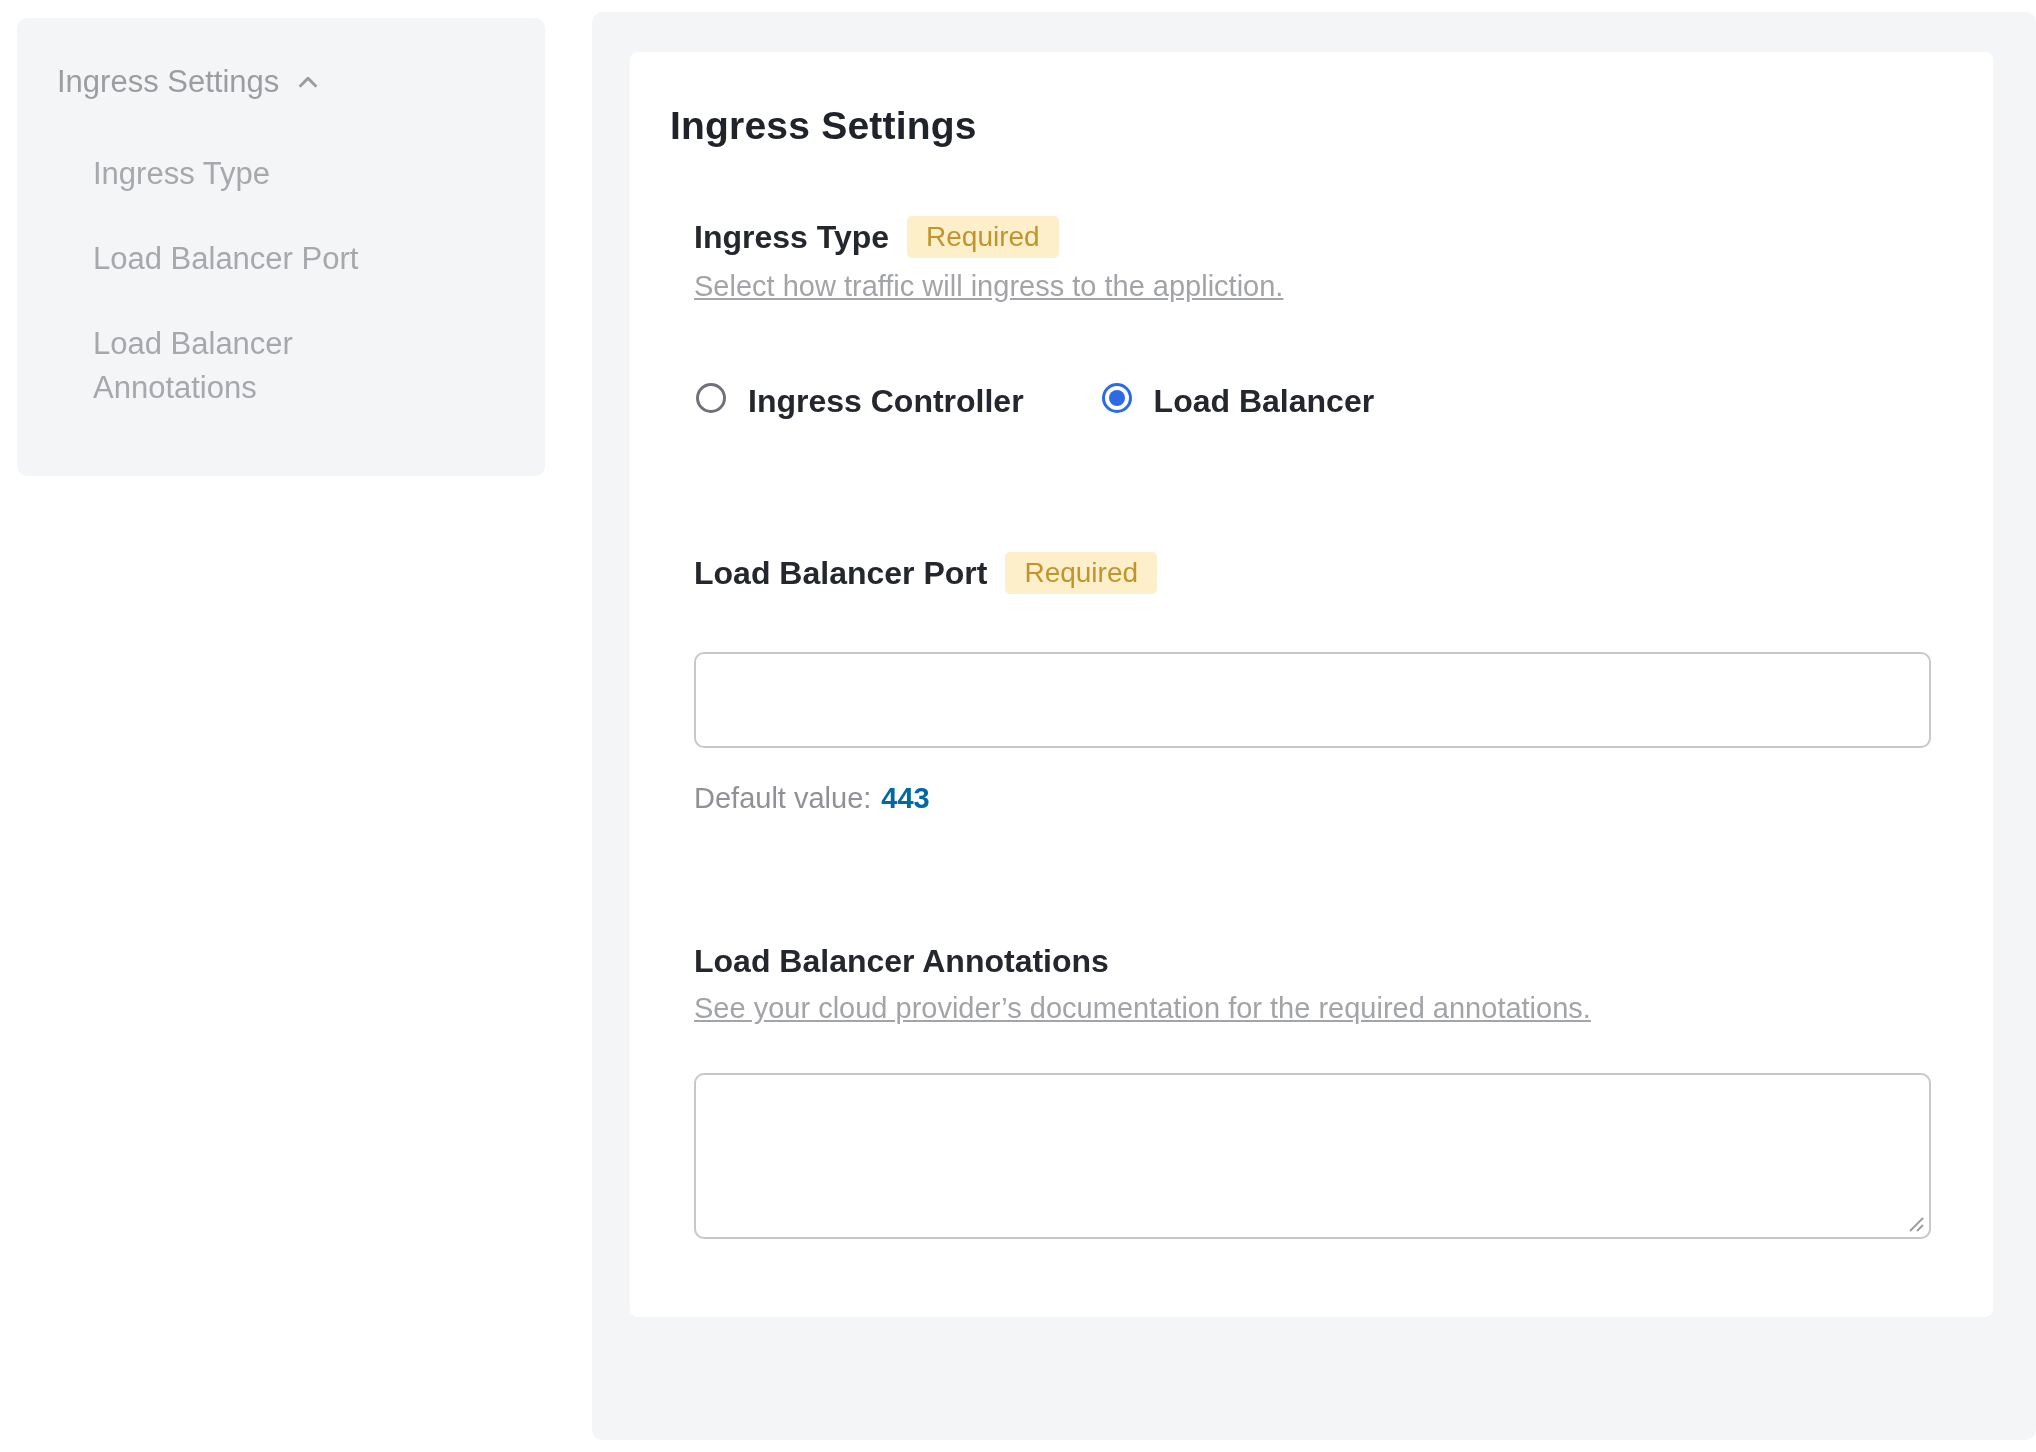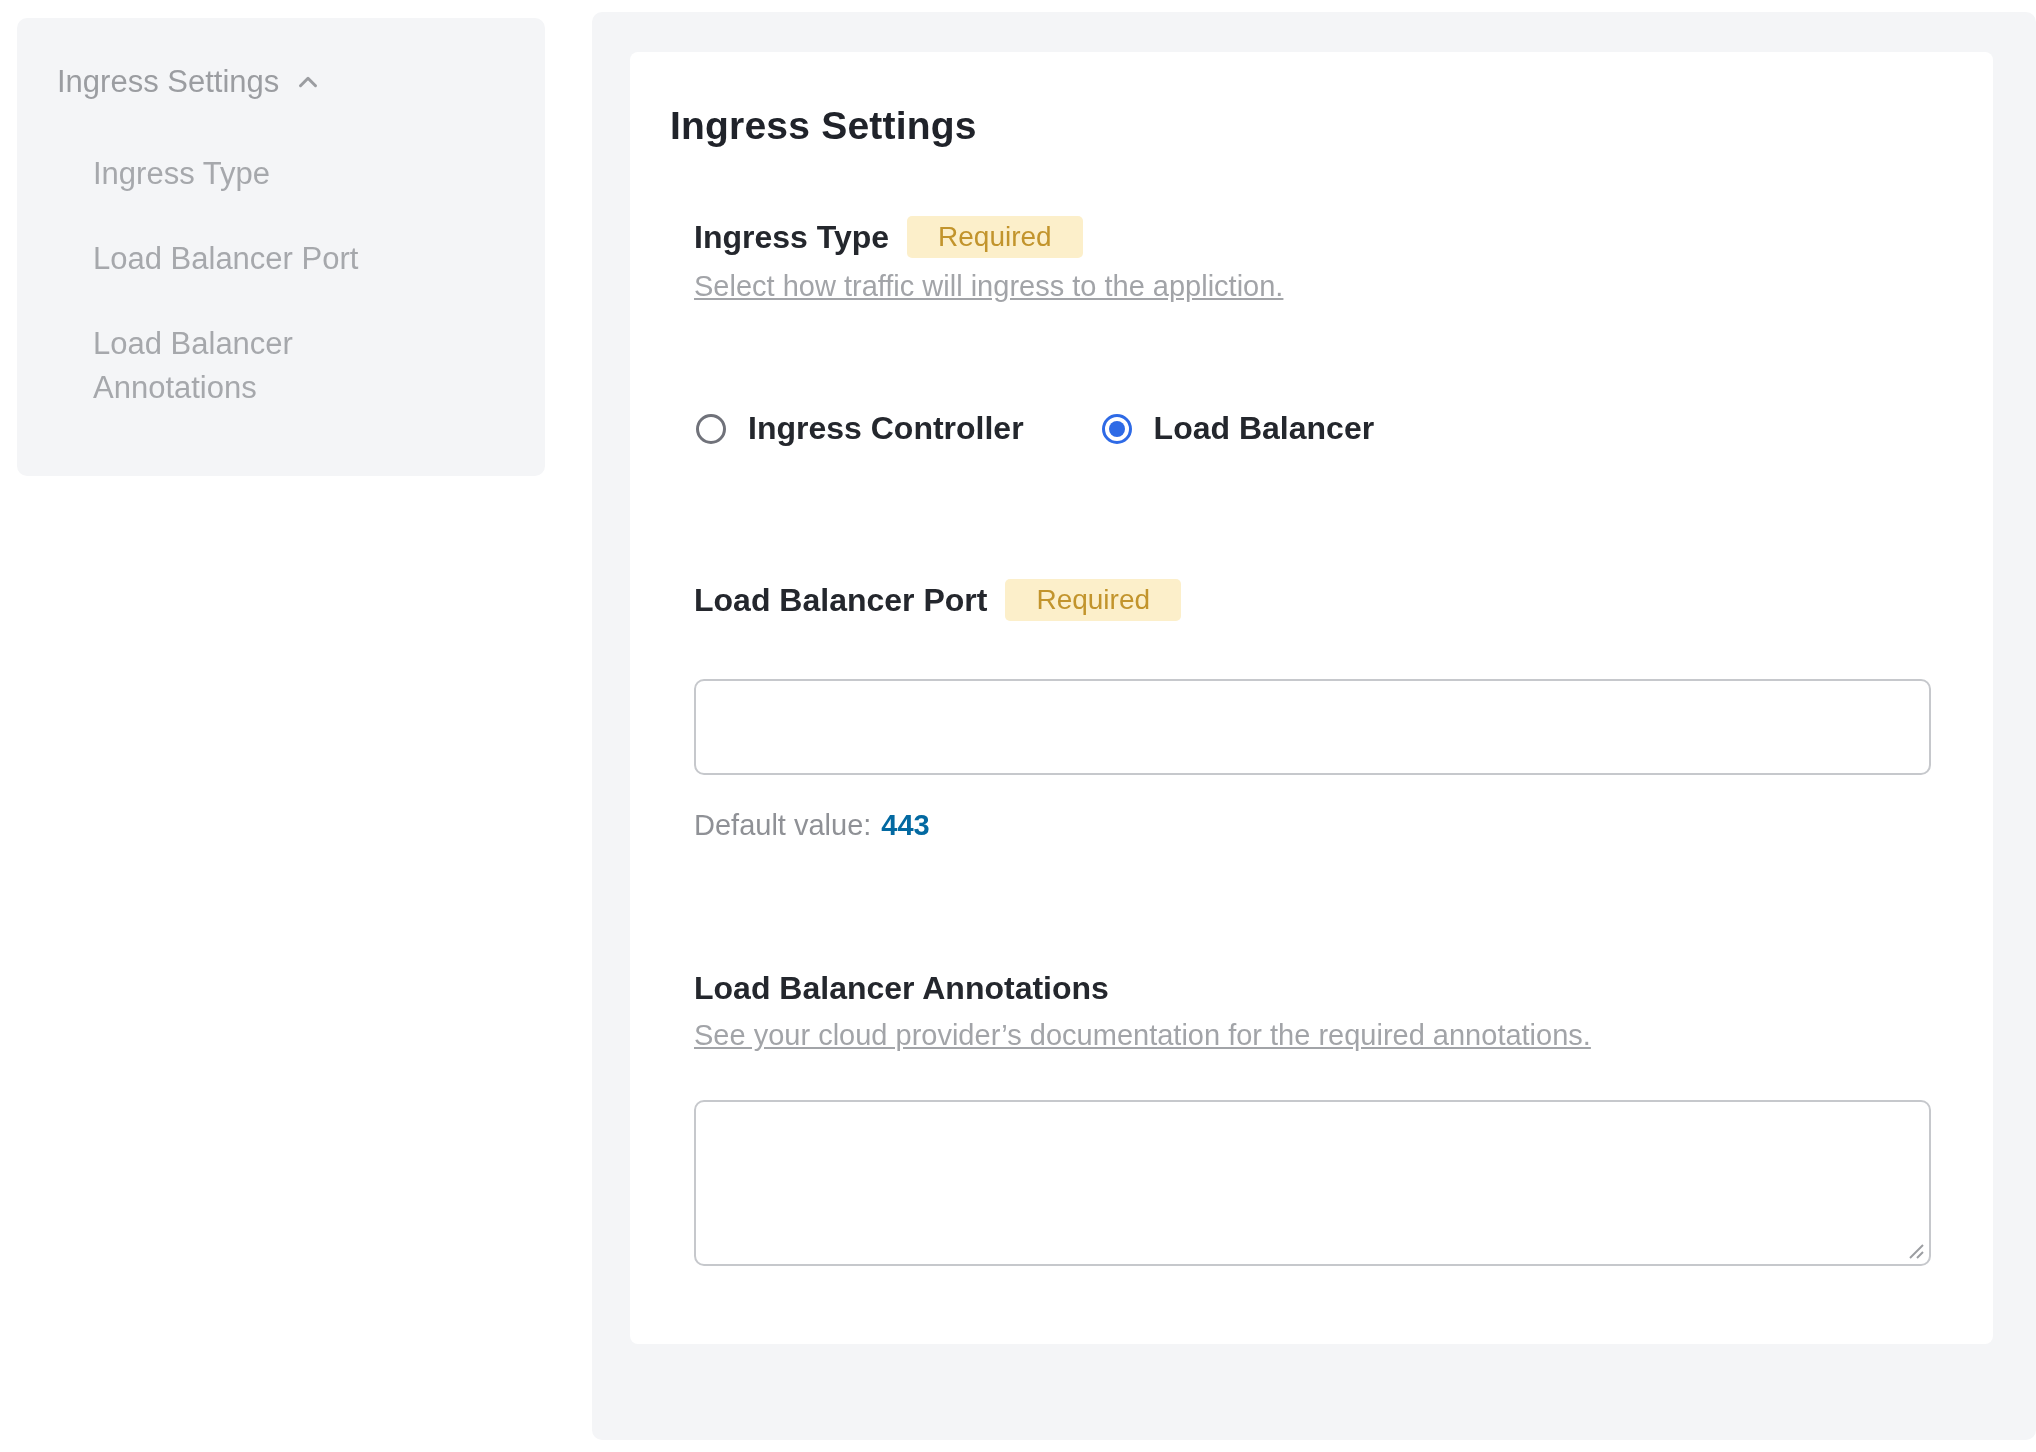--- a/index.html
+++ b/index.html
@@ -72,38 +72,38 @@
   .section-title-row { display: flex; align-items: center; gap: 18px; }
   .section-title {
     font-size: 32px;
     font-weight: 700;
     color: #24272d;
   }
   .required-badge {
     font-size: 28px;
     color: #c2942c;
     background: #fcefca;
-    padding: 5px 31px;
+    padding: 5px 19px;
     border-radius: 5px;
   }
   .section-help {
     font-size: 29px;
     color: #a2a4a8;
     margin-top: 12px;
     text-decoration: underline;
   }
 
   
   .radio-row {
     display: flex; align-items: center;
     margin-top: 80px;
     margin-left: 2px;
     gap: 78px;
   }
-  .radio-option { display: flex; align-items: center; gap: 22px; cursor: pointer; margin-top: 27px; }
+  .radio-option { display: flex; gap: 22px; cursor: pointer; }
   .radio-circle {
     width: 30px; height: 30px;
     border-radius: 50%;
     border: 3px solid #70727a;
     position: relative;
     flex: 0 0 auto;
     background: #ffffff;
   }
   .radio-circle.checked { border-color: #2e6ae6; }
   .radio-circle.checked::after {

